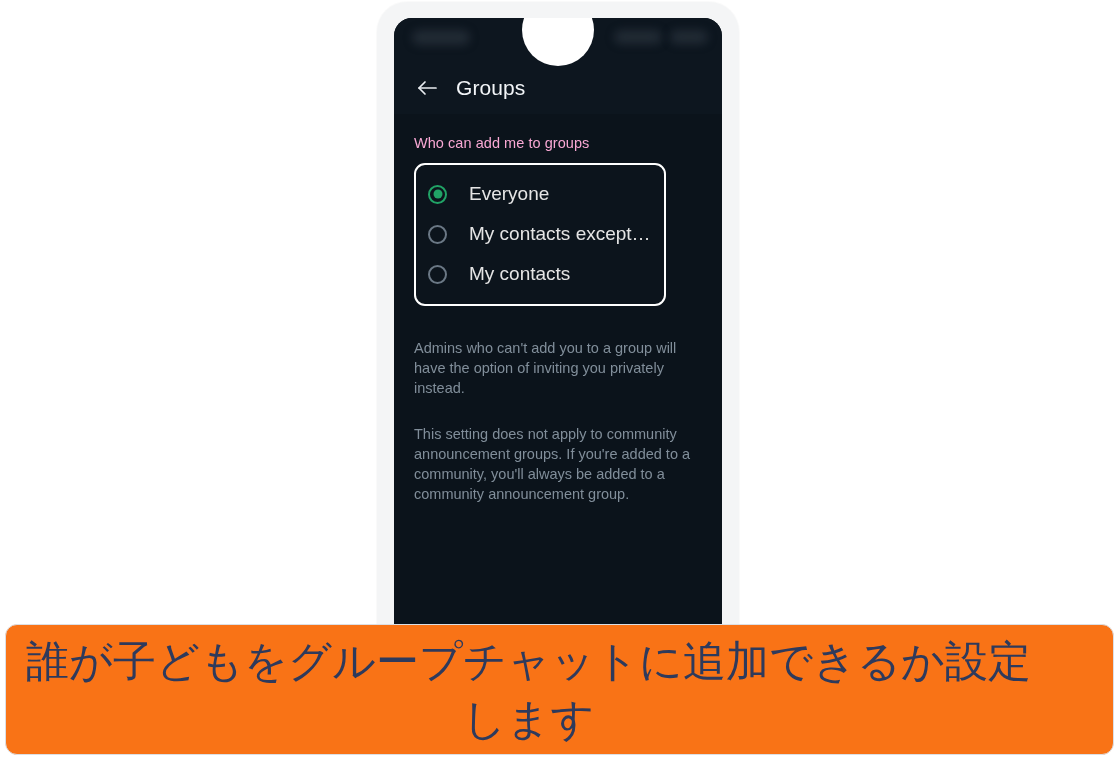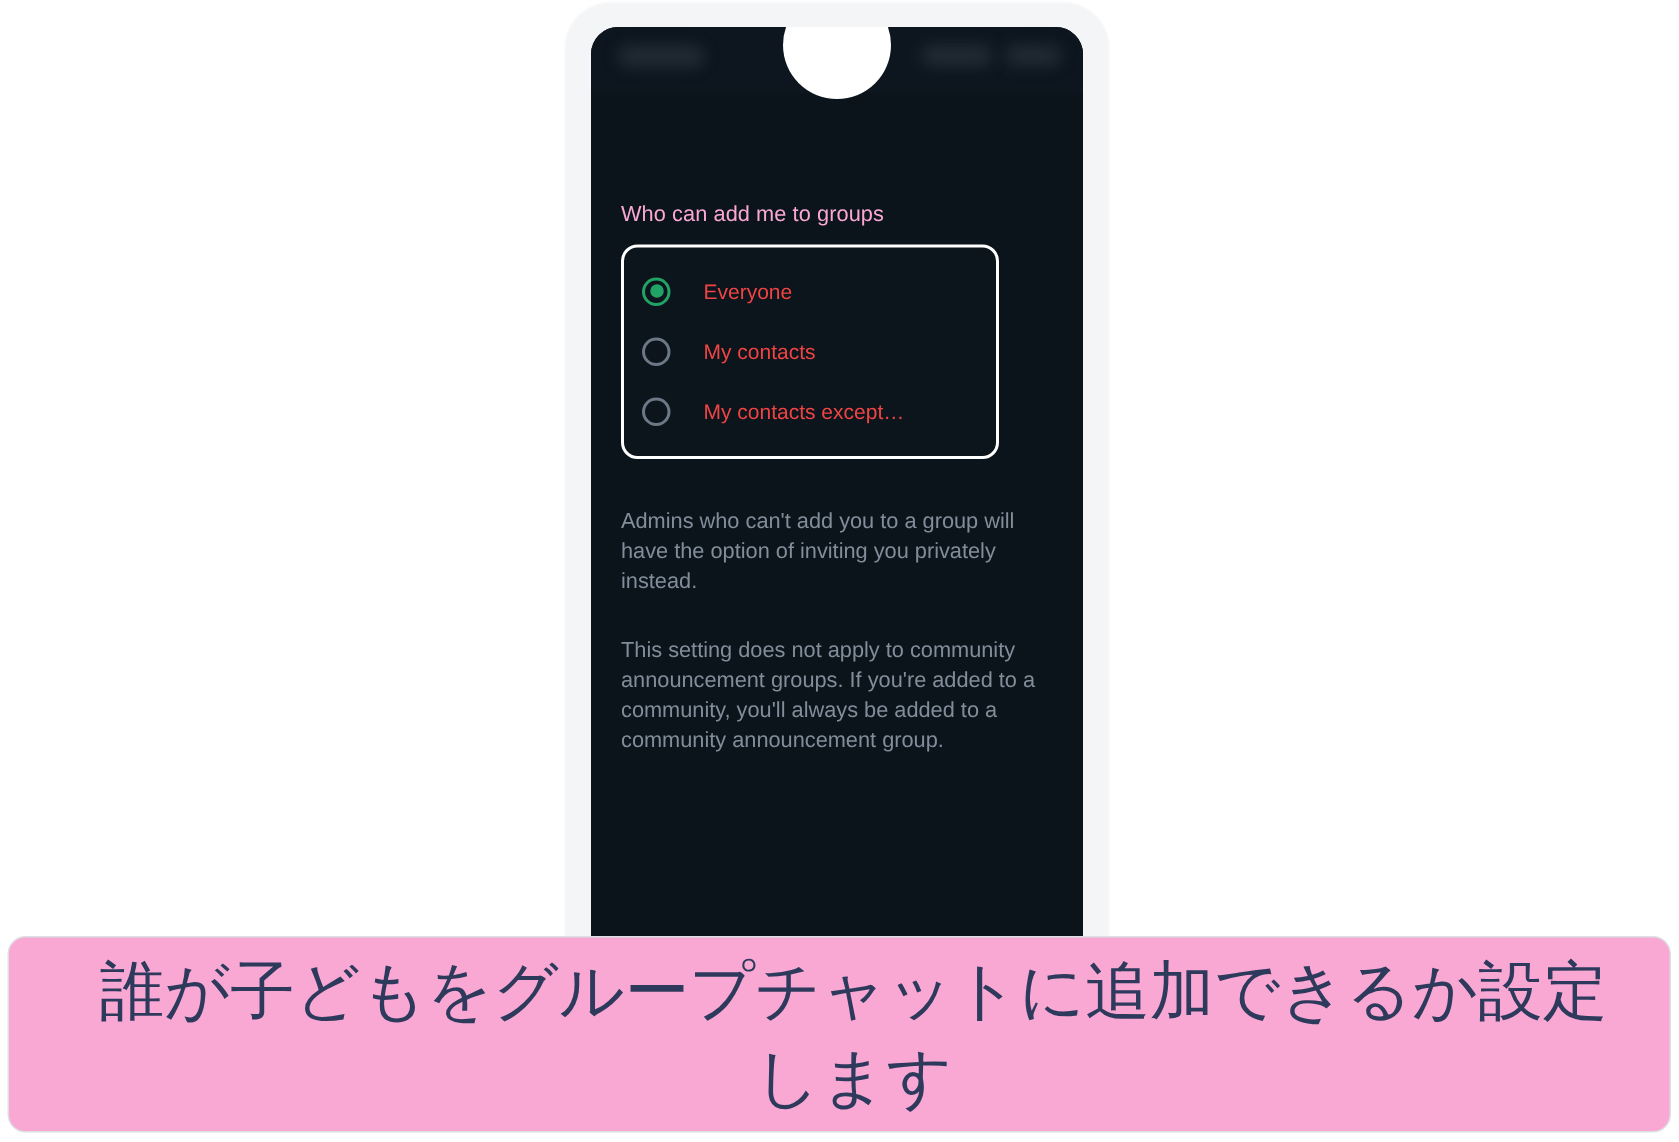--- a/index.html
+++ b/index.html
@@ -154,50 +154,48 @@
     left: 50%;
     top: 50%;
     transform: translate(-50%, -50%);
     width: 9px;
     height: 9px;
     border-radius: 50%;
     background: #21a366;
   }
   .radio-label {
     margin-left: 22px;
-    color: #ef4444;
-    font-size: 14px;
+    color: #e5e5e5;
+    font-size: 19px;
     white-space: nowrap;
   }
 
   .desc-paragraph {
     color: #818e9a;
     font-size: 14.5px;
     line-height: 20px;
     width: 285px;
   }
   #desc-1 { margin-top: 32px; }
   #desc-2 { margin-top: 26px; }
 
   
   #caption-box {
     position: absolute;
     left: 5px;
     top: 624px;
     width: 1109px;
     height: 131px;
-    background: #f9a8d4;
+    background: #f97316;
     border: 1px solid #dcdfe4;
     border-radius: 12px;
     box-sizing: border-box;
     display: flex;
     align-items: center;
-    justify-content: center;
     z-index: 10;
-    padding-left: 19px;
   }
   #caption-text {
     color: #2e3a5c;
     font-size: 43px;
     line-height: 58px;
     text-align: center;
     width: 1045px;
     font-family: "DejaVu Sans", sans-serif;
   }
 </style>
@@ -209,40 +207,49 @@
   <div id="phone-screen">
 
     <div id="status-bar">
       <div class="status-blur" id="status-left-blur"></div>
       <div class="status-blur" id="status-right-blur-1"></div>
       <div class="status-blur" id="status-right-blur-2"></div>
     </div>
 
     <div id="notch"></div>
 
+    <div id="app-bar">
+      <div id="back-arrow-btn">
+        <svg width="22" height="18" viewBox="0 0 22 18" fill="none" aria-hidden="true">
+          <path d="M20 9 H3" stroke="#e9edf1" stroke-width="1.7" stroke-linecap="round"></path>
+          <path d="M9 3 L3 9 L9 15" stroke="#e9edf1" stroke-width="1.7" stroke-linecap="round" stroke-linejoin="round"></path>
+        </svg>
+      </div>
+      <div id="app-bar-title">Groups</div>
+    </div>
 
     <div id="screen-content">
 
       <div id="section-label">Who can add me to groups</div>
 
       <div id="radio-group">
 
         <div class="radio-row">
           <span class="radio-mark selected"></span>
           <span class="radio-label">Everyone</span>
         </div>
 
         <div class="radio-row">
           <span class="radio-mark"></span>
-          <span class="radio-label">My contacts</span>
+          <span class="radio-label">My contacts except…</span>
         </div>
 
         <div class="radio-row">
           <span class="radio-mark"></span>
-          <span class="radio-label">My contacts except…</span>
+          <span class="radio-label">My contacts</span>
         </div>
 
       </div>
 
       <div class="desc-paragraph" id="desc-1">Admins who can't add you to a group will have the option of inviting you privately instead.</div>
       <div class="desc-paragraph" id="desc-2">This setting does not apply to community announcement groups. If you're added to a community, you'll always be added to a community announcement group.</div>
 
     </div>
   </div>
 </div>

